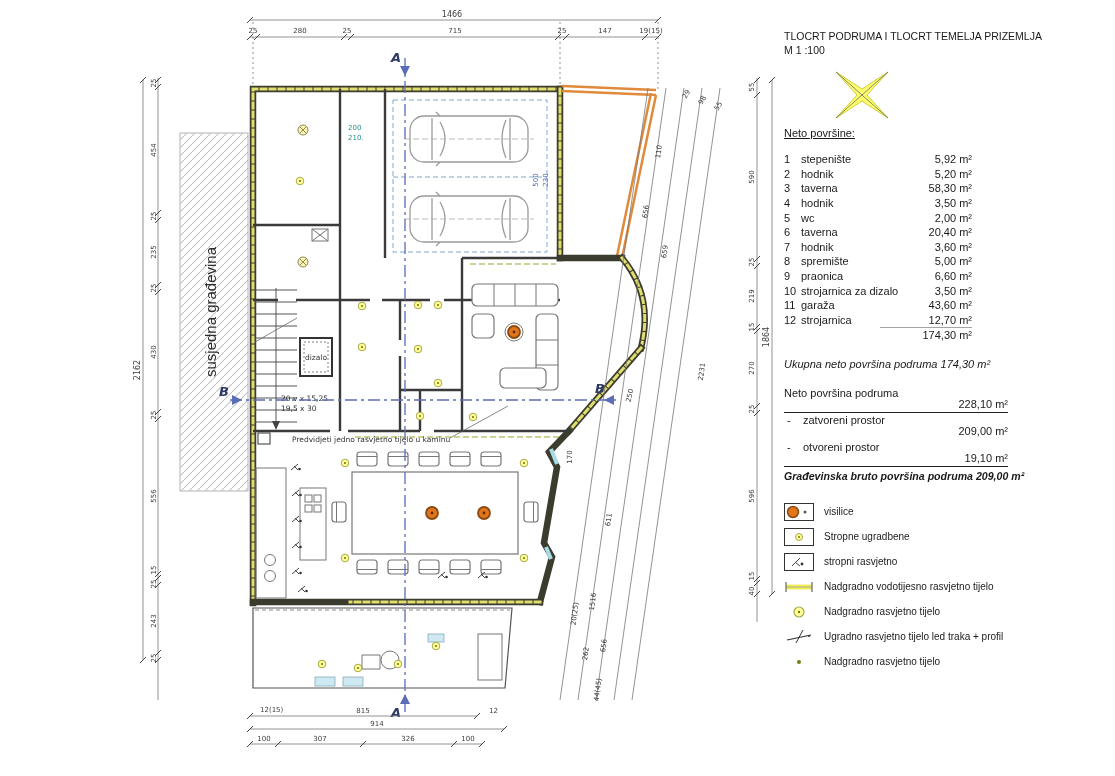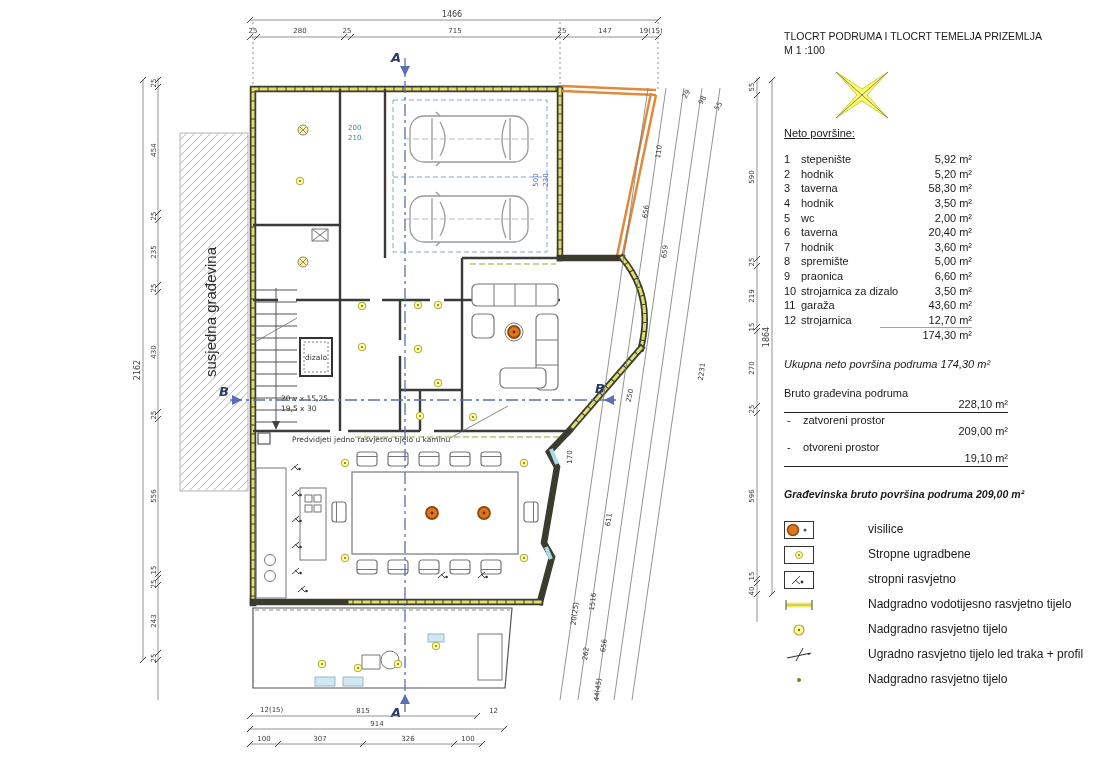--- a/index.html
+++ b/index.html
@@ -39,25 +39,25 @@
   .nrow{display:flex;line-height:14.6px;}
   .nnum{width:17px;flex:0 0 17px;}
   .narea{margin-left:auto;white-space:nowrap;}
   .ntotal{width:92px;margin-left:auto;border-top:1px solid #a3a3a3;text-align:right;line-height:15px;}
   .ukupna{margin-top:14px;font-style:italic;}
   .bruto{margin-top:14px;width:224px;}
   .brow{display:flex;line-height:15.5px;}
   .b1,.b2{border-bottom:1px solid #222;}
   .dash{width:16px;flex:0 0 16px;padding-left:3px;}
   .bval{margin-left:auto;white-space:nowrap;margin-top:11px;}
-  .gradj{margin-top:21px;font-weight:bold;font-style:italic;font-size:10.6px;width:302px;}
+  .gradj{margin-top:3px;font-weight:bold;font-style:italic;font-size:10.6px;width:302px;}
   .legend{margin-top:15px;}
   .litem{display:flex;align-items:center;height:25px;}
   .lsym{width:40px;flex:0 0 40px;display:flex;align-items:center;}
-  .llabel{font-size:12px;margin-left:44px;}
+  .llabel{font-size:10px;}
 </style>
 </head>
 <body>
 
 <div class="canvas">
 
 <svg class="plan-svg" width="1115" height="776" viewBox="0 0 1115 776">
   <defs>
     <pattern id="diagHatch" patternUnits="userSpaceOnUse" width="8" height="8">
       <path d="M0,8 L8,0" stroke="#c4c4c4" stroke-width="1.1"></path>
@@ -446,21 +446,21 @@
           <span class="nname">strojarnica</span>
           <span class="narea">12,70 m²</span>
         </div>
     <div class="ntotal">174,30 m²</div>
   </div>
 
   <div class="ukupna">Ukupna neto površina  podruma  174,30 m²</div>
 
   <div class="bruto">
     <div class="brow b1">
-      <span>Bruto građevina podruma</span>
+      <span>Neto površina podruma</span>
       <span class="bval">228,10 m²</span>
     </div>
     <div class="brow">
       <span class="dash">-</span>
       <span>zatvoreni prostor</span>
       <span class="bval">209,00 m²</span>
     </div>
     <div class="brow b2">
       <span class="dash">-</span>
       <span>otvoreni prostor</span>

